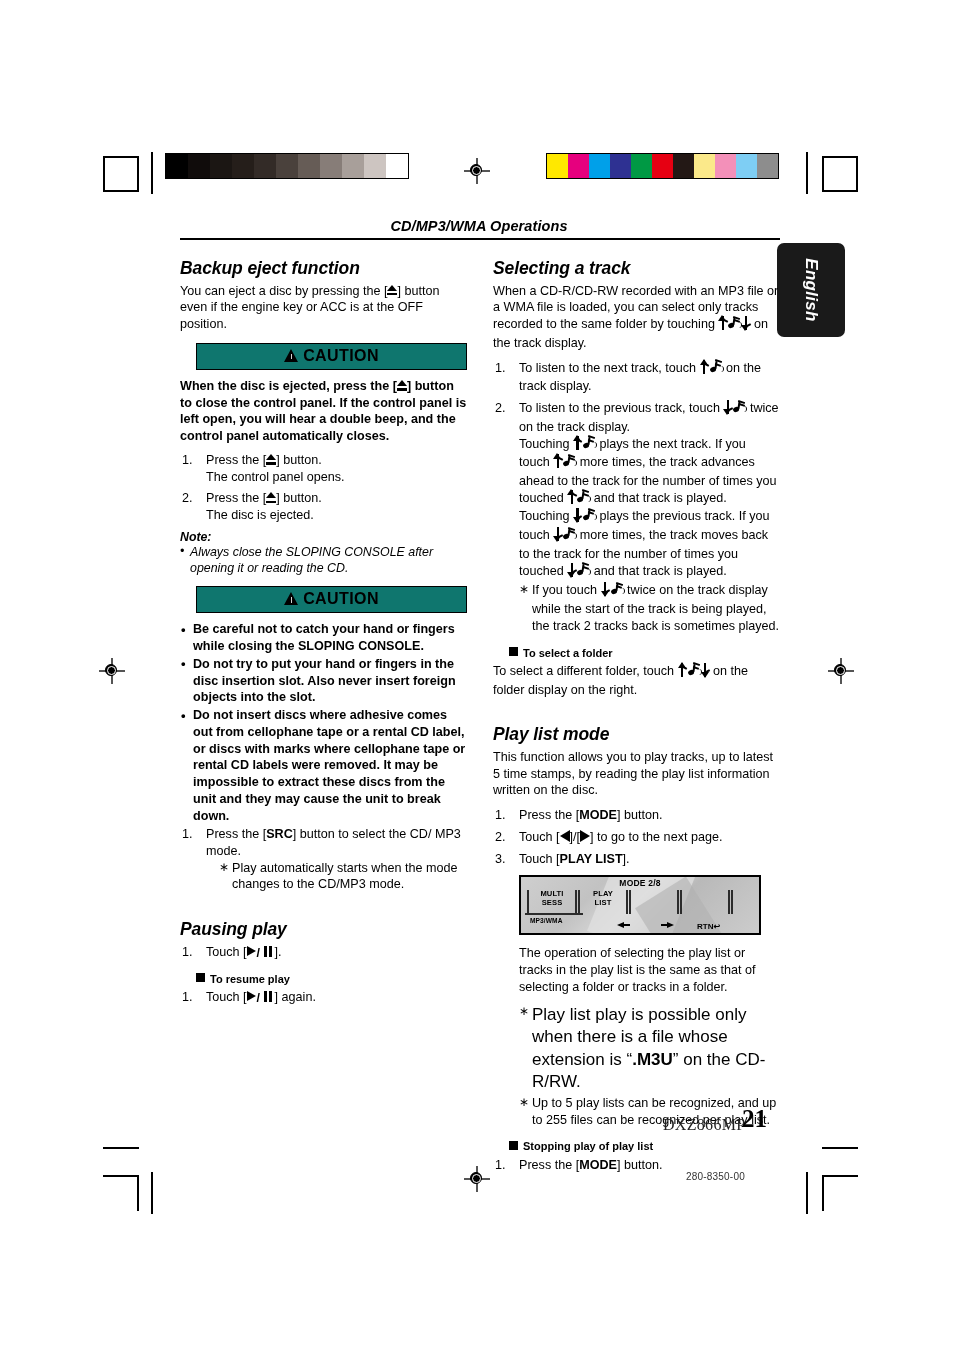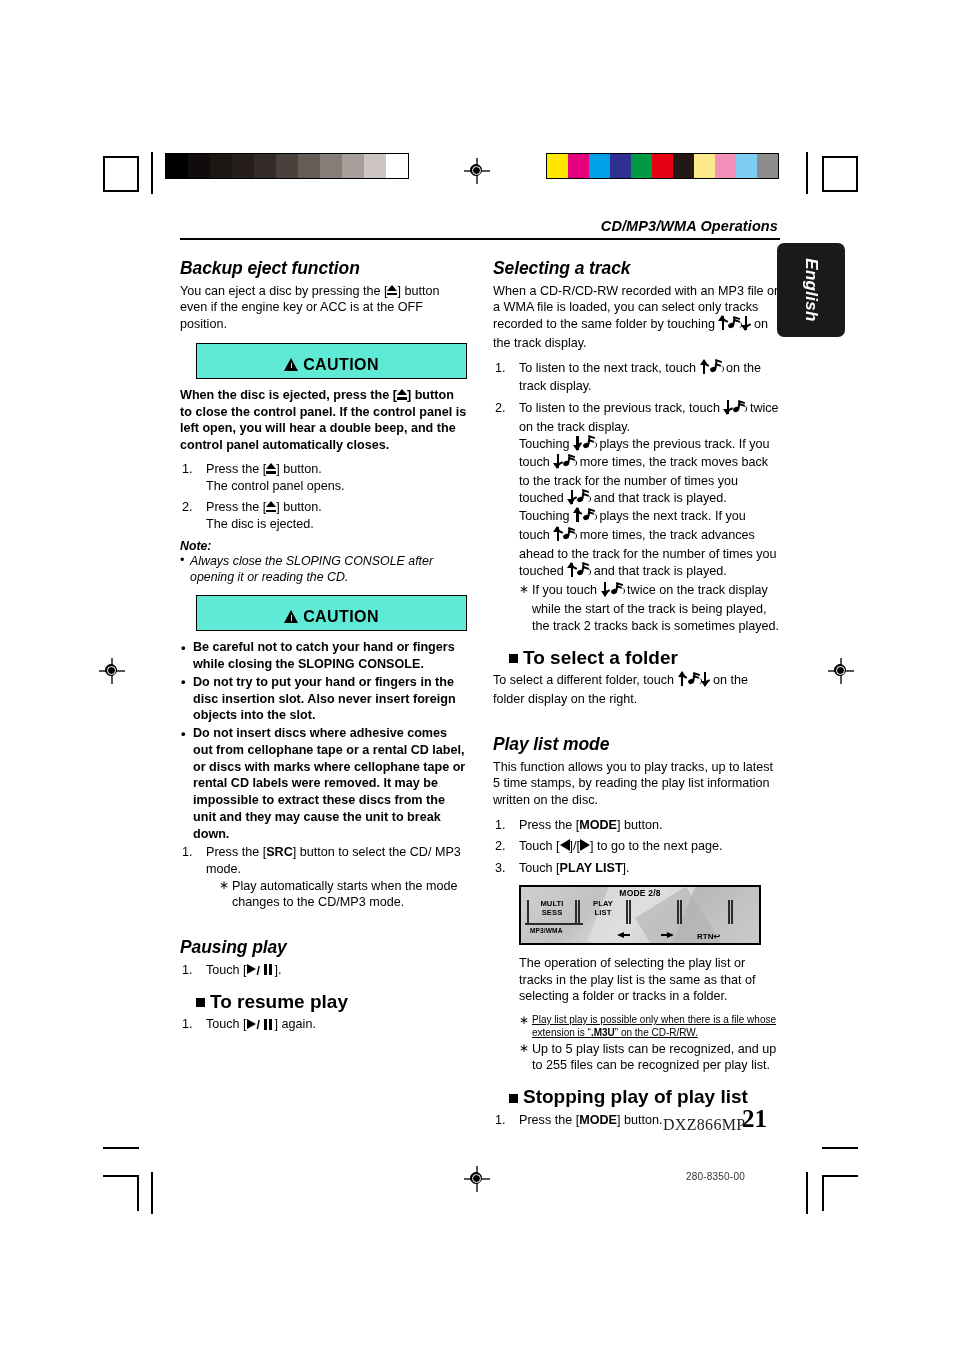--- a/index.html
+++ b/index.html
@@ -63,21 +63,21 @@
 
   
   .page {
     position: absolute;
     left: 180px;
     top: 218px;
     width: 600px;
   }
 
   .running-head {
-    text-align: right;
+    text-align: center;
     font-size: 14.5px;
     font-weight: bold;
     font-style: italic;
     letter-spacing: 0.1px;
     padding-right: 2px;
   }
   .head-rule {
     margin-top: 4px;
     border-top: 2.2px solid #000;
     width: 100%;
@@ -123,25 +123,25 @@
   h2.sec.spaced { margin-top: 26px; }
 
   p.body {
     font-size: 12.6px;
     line-height: 1.33;
     margin: 0 0 8px 0;
   }
 
   .caution-box {
     border: 1.6px solid #000;
-    background: #5eead4;
+    background: #0f766e;
     text-align: center;
     font-size: 16px;
     font-weight: bold;
-    padding: 12px 0 4px 0;
+    padding: 3px 0 4px 0;
     margin: 10px 0 8px 16px;
     letter-spacing: 0.4px;
   }
   .caution-box .tri {
     display: inline-block;
     position: relative;
     width: 15px; height: 13px;
     vertical-align: -1px;
     margin-right: 4px;
   }
@@ -236,21 +236,21 @@
     line-height: 1.32;
     position: relative;
     padding-left: 10px;
   }
   ul.notelist li:before {
     content: "\2022";
     position: absolute; left: 0; top: -1px;
   }
 
   h3.sub-head {
-    font-size: 19px;
+    font-size: 11px;
     font-weight: bold;
     margin: 12px 0 3px 0;
     line-height: 1.2;
     padding-left: 16px;
   }
   h3.sub-head .sq {
     display: inline-block;
     width: 9px; height: 9px;
     background: #000;
     margin-right: 5px;
@@ -647,34 +647,34 @@
       <ol class="steps">
         <li><span class="num">1.</span><span>To listen to the next track, touch</span>
           <span class="trkpair"><span class="arr up"><span class="stem"></span><span class="head"></span><span class="barb"></span></span><span class="note-g"><span class="head1"></span><span class="stem1"></span><span class="flag"></span><span class="flag2"></span><span class="arcs"></span></span></span>
           <span>on the track display.</span></li>
 
         <li><span class="num">2.</span><span>To listen to the previous track, touch</span>
           <span class="trkpair"><span class="arr dn"><span class="stem"></span><span class="head"></span><span class="barb"></span></span><span class="note-g"><span class="head1"></span><span class="stem1"></span><span class="flag"></span><span class="flag2"></span><span class="arcs"></span></span></span>
           <span>twice on the track display.</span>
 
           <span class="sub"><span>Touching</span>
+            <span class="trkpair"><span class="arr up"><span class="stem"></span><span class="head"></span><span class="barb"></span></span><span class="note-g"><span class="head1"></span><span class="stem1"></span><span class="flag"></span><span class="flag2"></span><span class="arcs"></span></span></span>
+            <span>plays the next track. If you touch</span>
+            <span class="trkpair"><span class="arr up"><span class="stem"></span><span class="head"></span><span class="barb"></span></span><span class="note-g"><span class="head1"></span><span class="stem1"></span><span class="flag"></span><span class="flag2"></span><span class="arcs"></span></span></span>
+            <span>more times, the track advances ahead to the track for the number of times you touched</span>
+            <span class="trkpair"><span class="arr up"><span class="stem"></span><span class="head"></span><span class="barb"></span></span><span class="note-g"><span class="head1"></span><span class="stem1"></span><span class="flag"></span><span class="flag2"></span><span class="arcs"></span></span></span>
+            <span>and that track is played.</span>
+          </span>
+
+          <span class="sub"><span>Touching</span>
             <span class="trkpair"><span class="arr dn"><span class="stem"></span><span class="head"></span><span class="barb"></span></span><span class="note-g"><span class="head1"></span><span class="stem1"></span><span class="flag"></span><span class="flag2"></span><span class="arcs"></span></span></span>
             <span>plays the previous track. If you touch</span>
             <span class="trkpair"><span class="arr dn"><span class="stem"></span><span class="head"></span><span class="barb"></span></span><span class="note-g"><span class="head1"></span><span class="stem1"></span><span class="flag"></span><span class="flag2"></span><span class="arcs"></span></span></span>
             <span>more times, the track moves back to the track for the number of times you touched</span>
             <span class="trkpair"><span class="arr dn"><span class="stem"></span><span class="head"></span><span class="barb"></span></span><span class="note-g"><span class="head1"></span><span class="stem1"></span><span class="flag"></span><span class="flag2"></span><span class="arcs"></span></span></span>
-            <span>and that track is played.</span>
-          </span>
-
-          <span class="sub"><span>Touching</span>
-            <span class="trkpair"><span class="arr up"><span class="stem"></span><span class="head"></span><span class="barb"></span></span><span class="note-g"><span class="head1"></span><span class="stem1"></span><span class="flag"></span><span class="flag2"></span><span class="arcs"></span></span></span>
-            <span>plays the next track. If you touch</span>
-            <span class="trkpair"><span class="arr up"><span class="stem"></span><span class="head"></span><span class="barb"></span></span><span class="note-g"><span class="head1"></span><span class="stem1"></span><span class="flag"></span><span class="flag2"></span><span class="arcs"></span></span></span>
-            <span>more times, the track advances ahead to the track for the number of times you touched</span>
-            <span class="trkpair"><span class="arr up"><span class="stem"></span><span class="head"></span><span class="barb"></span></span><span class="note-g"><span class="head1"></span><span class="stem1"></span><span class="flag"></span><span class="flag2"></span><span class="arcs"></span></span></span>
             <span>and that track is played.</span>
           </span>
 
           <span class="starline"><span>If you touch</span>
             <span class="trkpair"><span class="arr dn"><span class="stem"></span><span class="head"></span><span class="barb"></span></span><span class="note-g"><span class="head1"></span><span class="stem1"></span><span class="flag"></span><span class="flag2"></span><span class="arcs"></span></span></span>
             <span>twice on the track display while the start of the track is being played, the track 2 tracks back is sometimes played.</span>
           </span>
         </li>
       </ol>
 
@@ -719,21 +719,21 @@
         <div class="mp3wma">MP3/WMA</div>
         <div class="botrow">
           <span class="bl"><span class="tri-s-left"></span><span style="display:inline-block;width:6px;height:2px;background:#000;vertical-align:2px;"></span></span>
           <span class="br"><span style="display:inline-block;width:6px;height:2px;background:#000;vertical-align:2px;"></span><span class="tri-s-right"></span></span>
           <span class="rtn"><span>RTN</span>↩</span>
         </div>
       </div>
 
       <p class="body" style="margin-left:26px;">The operation of selecting the play list or tracks in the play list is the same as that of selecting a folder or tracks in a folder.</p>
       <div style="margin-left:26px;">
-        <span class="starline" style="font-size:10px;line-height:1.33;text-decoration:underline;"><span>Play list play is possible only when there is a file whose extension is “</span><span class="bk">.M3U</span><span>” on the CD-R/RW.</span></span>
+        <span class="starline" style="font-size:17px;line-height:1.33;"><span>Play list play is possible only when there is a file whose extension is “</span><span class="bk">.M3U</span><span>” on the CD-R/RW.</span></span>
         <span class="starline" style="font-size:12.6px;line-height:1.33;"><span>Up to 5 play lists can be recognized, and up to 255 files can be recognized per play list.</span></span>
       </div>
 
       <h3 class="sub-head"><span class="sq"></span><span>Stopping play of play list</span></h3>
       <ol class="steps">
         <li><span class="num">1.</span><span>Press the [</span><span class="bk">MODE</span><span>] button.</span></li>
       </ol>
 
     </div>
   </div>

